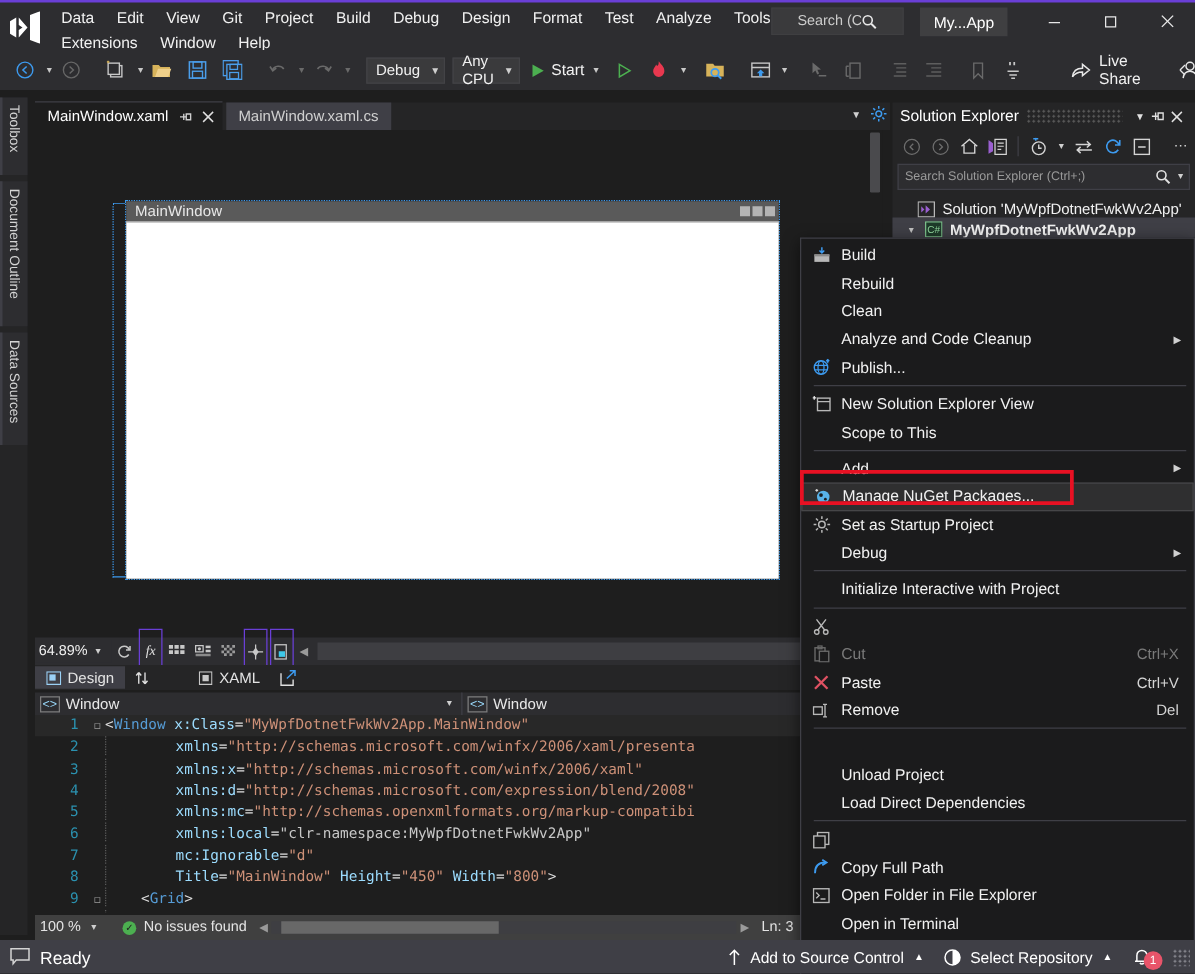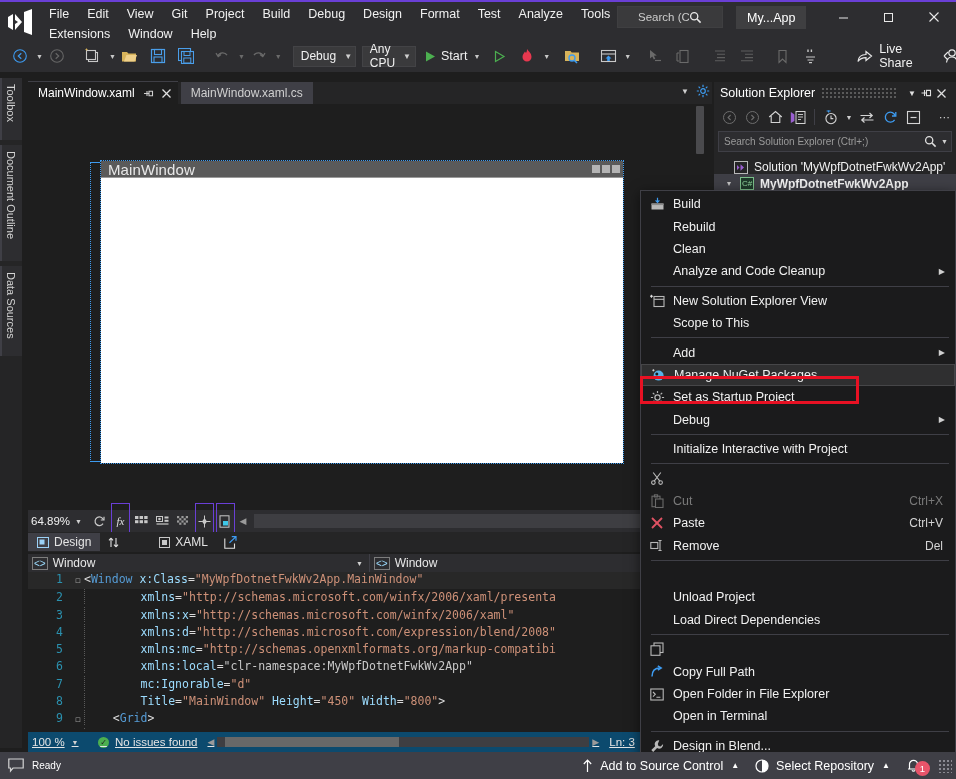--- a/index.html
+++ b/index.html
@@ -53,21 +53,21 @@
   .dtab .x{margin-left:7px;font-size:12px;color:#e0e0e0;}
   .tabright{position:absolute;left:678px;top:84px;display:flex;align-items:center;gap:4px;}
 
   
   .designer{position:absolute;left:28px;top:104px;width:678px;height:404px;background:#1e1e1e;overflow:hidden;}
   .dscroll{position:absolute;right:0;top:0;width:12px;height:404px;background:#1e1e1e;}
   .dscroll .thumb{position:absolute;left:2px;top:2px;width:8px;height:48px;background:#4a4a4d;border-radius:1px;}
   .selbracket{position:absolute;left:62px;top:58px;width:10px;height:300px;border-left:1px dotted #3d9bf0;border-top:1px solid #3d9bf0;border-bottom:1px solid #3d9bf0;box-sizing:border-box;}
   .win{position:absolute;left:72px;top:56px;width:524px;height:304px;border:1px dotted #3d9bf0;box-sizing:border-box;}
   .wintitle{position:absolute;left:0;top:0;right:0;height:16px;background:#5a5a5a;display:flex;align-items:center;}
-  .wintitle .t{font-size:15px;color:#e8e8e8;margin-left:7px;letter-spacing:.1px;}
+  .wintitle .t{font-size:12px;color:#e8e8e8;margin-left:7px;letter-spacing:.1px;}
   .wbx{position:absolute;right:3px;top:4px;display:flex;gap:2px;}
   .wbx i{display:block;width:8px;height:8px;background:#b4b4b4;}
   .winbody{position:absolute;left:0;top:16px;right:0;bottom:0;background:#ffffff;border-top:1px solid #9a9a9a;}
 
   
   .dtoolbar{position:absolute;left:28px;top:510px;width:678px;height:22px;background:#2d2d30;display:flex;align-items:center;}
   .zoomcombo{width:58px;height:18px;background:#2d2d30;display:flex;align-items:center;font-size:11.5px;color:#f1f1f1;padding-left:3px;}
   .zcaret{font-size:7px;color:#cfcfcf;margin-left:5px;}
   .dtb{width:19px;height:36px;display:flex;align-items:center;justify-content:center;color:#c8c8c8;margin:0 1px;}
   .dtb.boxed{border:1px solid #6a3fd6;box-sizing:border-box;}
@@ -91,21 +91,21 @@
   .lnum{display:inline-block;width:44px;text-align:right;color:#2b91af;padding-right:9px;box-sizing:border-box;}
   .fold{display:inline-block;width:12px;text-align:center;color:#9a9a9a;font-size:9px;}
   .ind{display:inline-block;width:7px;border-left:1px dotted #5a5a5a;height:15px;vertical-align:-3px;}
   .k-tag{color:#569cd6;}
   .k-attr{color:#9cdcfe;}
   .k-val{color:#ce9178;}
   .k-punct{color:#dcdcdc;}
   .k-ns{color:#c8c8c8;}
 
   
-  .editstrip{position:absolute;left:28px;top:732px;width:678px;height:20px;background:#0c4a6e;display:flex;align-items:center;font-size:11.5px;color:#e4e4e4;text-decoration:underline;}
+  .editstrip{position:absolute;left:28px;top:732px;width:678px;height:20px;background:#404040;display:flex;align-items:center;font-size:11.5px;color:#e4e4e4;}
   .zc2{width:54px;display:flex;align-items:center;padding-left:4px;}
   .issues{display:flex;align-items:center;margin-left:12px;}
   .okdot{width:11px;height:11px;border-radius:50%;background:#4caf50;color:#1e1e1e;font-size:8px;display:flex;align-items:center;justify-content:center;margin-right:6px;}
   .hsb{flex:1;height:13px;margin:0 10px;display:flex;align-items:center;}
   .hsb .arL,.hsb .arR{color:#9a9a9a;font-size:9px;}
   .hsb .track{flex:1;height:10px;background:#3e3e42;position:relative;margin:0 3px;}
   .hsb .th{position:absolute;left:8px;top:0;width:174px;height:10px;background:#686868;}
   .lnch{display:flex;gap:14px;margin-right:8px;}
 
   
@@ -133,21 +133,21 @@
   .ctxitem .cl{flex:1;}
   .ctxitem .cs{margin-right:12px;font-size:12px;color:#d4d4d4;}
   .ctxitem.disabled .cs{color:#7a7a7a;}
   .ctxitem .car{position:absolute;right:10px;font-size:8px;color:#d0d0d0;}
   .ctxsep{height:1px;background:#3f3f46;margin:3px 6px 3px 10px;}
   .ctxitem.hl{background:#2f2f30;border:1px solid #464648;box-sizing:border-box;}
   .redbox{position:absolute;left:640px;top:376px;width:219px;height:28px;border:3px solid #e81123;box-sizing:border-box;pointer-events:none;z-index:30;}
 
   
   .statusbar{position:absolute;left:0;bottom:0;width:956px;height:27px;background:#3f3f46;display:flex;align-items:center;}
-  .stleft{display:flex;align-items:center;padding-left:8px;font-size:10px;color:#ffffff;}
+  .stleft{display:flex;align-items:center;padding-left:8px;font-size:14px;color:#ffffff;}
   .stright{margin-left:auto;display:flex;align-items:center;padding-right:4px;font-size:12.5px;color:#ffffff;}
   .stitem{display:flex;align-items:center;padding:0 8px;height:27px;}
   .badge{width:15px;height:15px;border-radius:50%;background:#e8546a;color:#fff;font-size:9.5px;display:flex;align-items:center;justify-content:center;margin-left:-6px;margin-top:6px;}
   .grip{width:14px;height:14px;margin-left:4px;
     background-image:radial-gradient(#8a8a92 38%,transparent 40%);background-size:4px 4px;}
   svg{display:block;}
 </style>
 </head>
 <body>
 
@@ -155,21 +155,21 @@
 
   <div class="titlebar">
     <div class="vslogo">
       <svg width="30" height="26" viewBox="0 0 30 26">
         <path d="M2 8 L7 5 L7 21 L2 18 Z" fill="#ffffff"></path>
         <path d="M9 5 L16 13 L9 21 L9 15 L12 13 L9 11 Z" fill="#ffffff"></path>
         <path d="M18 3 L26 0 L26 26 L18 23 Z" fill="#ffffff"></path>
       </svg>
     </div>
     <div class="menurow1">
-      <div class="menuitem">File</div>
+      <div class="menuitem">Data</div>
       <div class="menuitem">Edit</div>
       <div class="menuitem">View</div>
       <div class="menuitem">Git</div>
       <div class="menuitem">Project</div>
       <div class="menuitem">Build</div>
       <div class="menuitem">Debug</div>
       <div class="menuitem">Design</div>
       <div class="menuitem">Format</div>
       <div class="menuitem">Test</div>
       <div class="menuitem">Analyze</div>
@@ -723,20 +723,31 @@
       <span class="ci"></span>
       <span class="cl">Clean</span>
     </div>
 
     <div class="ctxitem">
       <span class="ci"></span>
       <span class="cl">Analyze and Code Cleanup</span>
       <span class="car">▶</span>
     </div>
 
+    <div class="ctxitem">
+      <span class="ci">
+        <svg width="15" height="14" viewBox="0 0 15 14">
+            <circle cx="6.8" cy="7" r="5.4" fill="none" stroke="#3d9bf0" stroke-width="1.1"></circle>
+            <ellipse cx="6.8" cy="7" rx="2.4" ry="5.4" fill="none" stroke="#3d9bf0" stroke-width="1"></ellipse>
+            <path d="M1.6 5.2 H12 M1.6 8.8 H12" stroke="#3d9bf0" stroke-width="1"></path>
+            <path d="M12.2 3.5 V0.8 M11 2 L12.2 0.6 L13.4 2" stroke="#3d9bf0" stroke-width="1" fill="none"></path>
+          </svg>
+      </span>
+      <span class="cl">Publish...</span>
+    </div>
 
     <div class="ctxsep"></div>
 
     <div class="ctxitem">
       <span class="ci">
         <svg width="15" height="14" viewBox="0 0 15 14">
             <rect x="4" y="2.5" width="10" height="10" fill="none" stroke="#b8b8b8" stroke-width="1.1"></rect>
             <path d="M4 5.3 H14" stroke="#b8b8b8" stroke-width="1.1"></path>
             <path d="M1.4 0.8 v3 M0 2.2 h3" stroke="#e8e8e8" stroke-width="1"></path>
           </svg>

